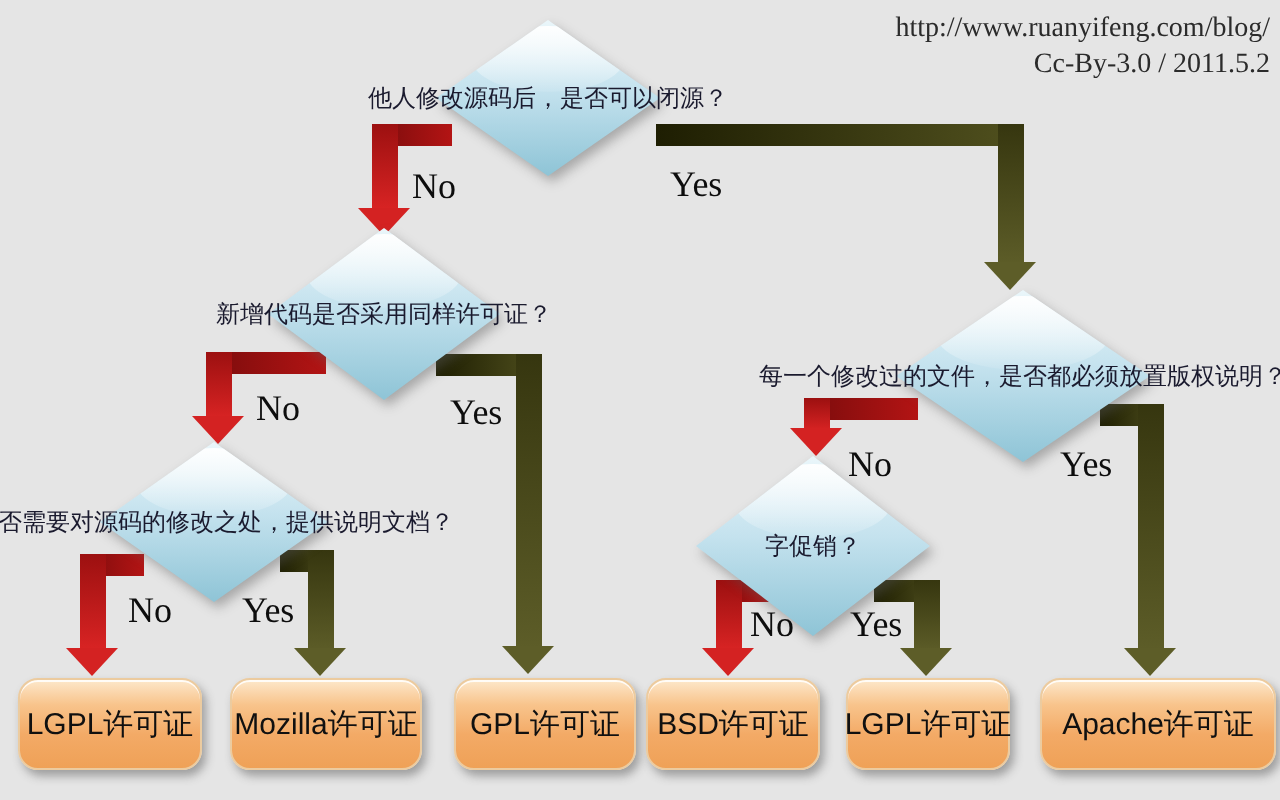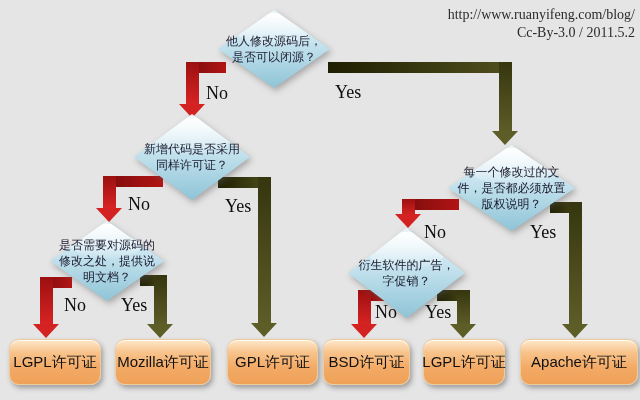--- a/index.html
+++ b/index.html
@@ -19,21 +19,21 @@
     position:absolute;inset:0;
     clip-path:polygon(50% 0,100% 50%,50% 100%,0 50%);
     background:linear-gradient(180deg,#eaf6fa 0%,#c4e2ee 45%,#8ec4d6 100%);
   }
   .dshape::after{
     content:"";position:absolute;left:16%;right:16%;top:4%;height:42%;
     background:linear-gradient(180deg,rgba(255,255,255,.95),rgba(255,255,255,.08));
     border-radius:50%;
   }
   .dtext{
-    position:absolute;inset:0;display:flex;flex-direction:column;
+    position:absolute;inset:0;display:flex;flex-direction:row;
     justify-content:center;align-items:center;text-align:center;
     font-size:12px;line-height:16px;color:#1a1a2e;white-space:nowrap;
   }
   .dtext span{display:block;}
   
   .bar{position:absolute;}
   .bar.h{height:11px;}
   .bar.v{width:13px;}
   .bar.h.red{background:linear-gradient(to right,#7a0c0c,#b31414);}
   .bar.v.red{background:linear-gradient(to bottom,#9c1010,#da2424);}
@@ -168,21 +168,20 @@
       <span>件，是否都必须放置</span>
       <span>版权说明？</span>
     </div>
   </div>
 
   <div class="diamond" style="left:348px;top:228px;width:117px;height:90px;">
     <div class="dglow">
         <div class="dshape"></div>
       </div>
     <div class="dtext">
-      <span>衍生软件的广告，</span>
       <span>字促销？</span>
     </div>
   </div>
 
   <div class="yn" style="left:206px;top:83px;">No</div>
   <div class="yn" style="left:335px;top:82px;">Yes</div>
   <div class="yn" style="left:128px;top:194px;">No</div>
   <div class="yn" style="left:225px;top:196px;">Yes</div>
   <div class="yn" style="left:64px;top:295px;">No</div>
   <div class="yn" style="left:121px;top:295px;">Yes</div>

